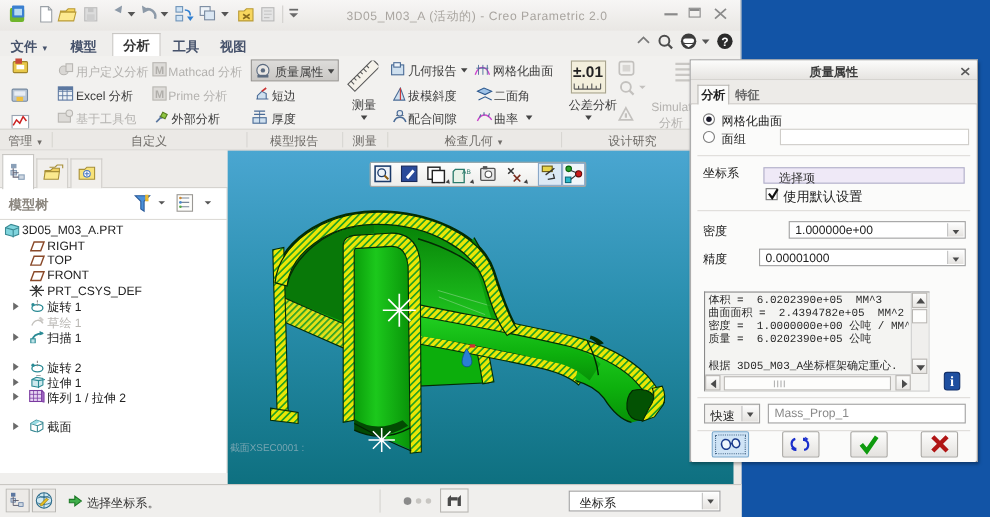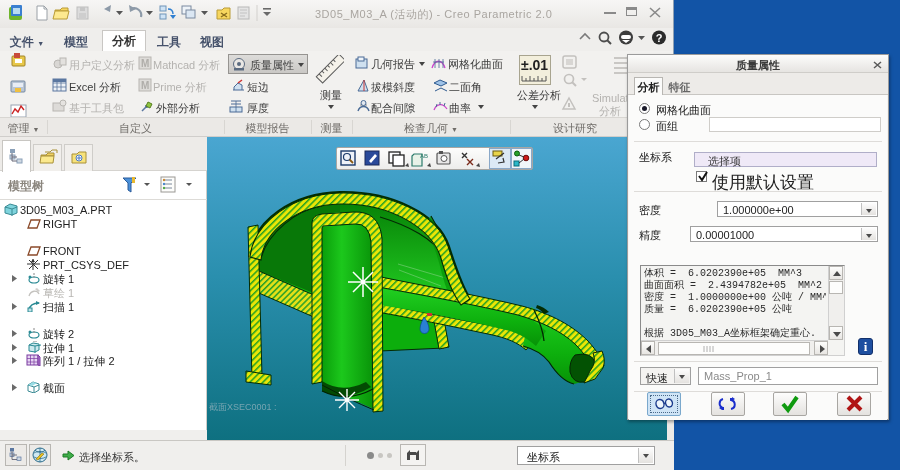--- a/index.html
+++ b/index.html
@@ -276,20 +276,26 @@
           <path d="M1 4l5-3 7 2v7l-5 2-7-2z" fill="#7fd4dd" stroke="#3a8a94"></path>
           <path d="M1 4l7 2 5-2M8 6v8" stroke="#3a8a94" fill="none"></path>
         </svg>
       <div class="abs" style="left:20px;top:0;font-size:11px;white-space:nowrap">3D05_M03_A.PRT</div>
     </div>
     <div class="abs trow" style="top:81px">
       <svg class="abs" style="left:27px;top:0px" width="14" height="12">
           <path d="M4 2h9L10 10H1z" fill="none" stroke="#8a4a2a" stroke-width="1.3"></path>
         </svg>
       <div class="abs" style="left:43px;top:0;font-size:11px;white-space:nowrap">RIGHT</div>
+    </div>
+    <div class="abs trow" style="top:94px">
+      <svg class="abs" style="left:27px;top:0px" width="14" height="12">
+          <path d="M4 2h9L10 10H1z" fill="none" stroke="#8a4a2a" stroke-width="1.3"></path>
+        </svg>
+      <div class="abs" style="left:43px;top:0;font-size:11px;white-space:nowrap">TOP</div>
     </div>
     <div class="abs trow" style="top:108px">
       <svg class="abs" style="left:27px;top:0px" width="14" height="12">
           <path d="M4 2h9L10 10H1z" fill="none" stroke="#8a4a2a" stroke-width="1.3"></path>
         </svg>
       <div class="abs" style="left:43px;top:0;font-size:11px;white-space:nowrap">FRONT</div>
     </div>
     <div class="abs trow" style="top:122px">
       <svg class="abs" style="left:26px;top:-1px" width="15" height="13">
           <path d="M7 1v11M1 6h13M3 2l9 9M12 2L3 11" stroke="#333" stroke-width="1"></path>
@@ -540,21 +546,21 @@
   <div class="abs" style="left:81px;top:62px;width:172px;height:15px;background:#fff;border:1px solid #cfcdc9"></div>
   <div class="dsep" style="top:86px"></div>
 
   <div class="abs" style="left:11px;top:95px;font-size:11px;color:#222">坐标系</div>
   <div class="abs" style="left:66px;top:97px;width:183px;height:15px;background:#efe9f7;border:1px solid #b0aec8"></div>
   <div class="abs" style="left:80px;top:99px;font-size:11px;color:#333">选择项</div>
   <div class="abs" style="left:68px;top:116px;width:11px;height:11px;background:#fff;border:1px solid #7a7a7a"></div>
   <svg class="abs" style="left:69px;top:115px" width="12" height="12">
       <path d="M2 6l3 4 5-8" fill="none" stroke="#111" stroke-width="2"></path>
     </svg>
-  <div class="abs" style="left:84px;top:116px;font-size:17px;color:#222">使用默认设置</div>
+  <div class="abs" style="left:84px;top:116px;font-size:12px;color:#222">使用默认设置</div>
   <div class="dsep" style="top:136px"></div>
 
   <div class="abs" style="left:11px;top:148px;font-size:11px;color:#222">密度</div>
   <div class="combo" style="left:89px;top:146px;width:161px;height:16px">
       <span style="position:absolute;left:5px;top:2px">1.000000e+00</span>
       <span class="arr"></span>
     </div>
   <div class="abs" style="left:11px;top:173px;font-size:11px;color:#222">精度</div>
   <div class="combo" style="left:62px;top:171px;width:188px;height:16px">
       <span style="position:absolute;left:5px;top:2px">0.00001000</span>

